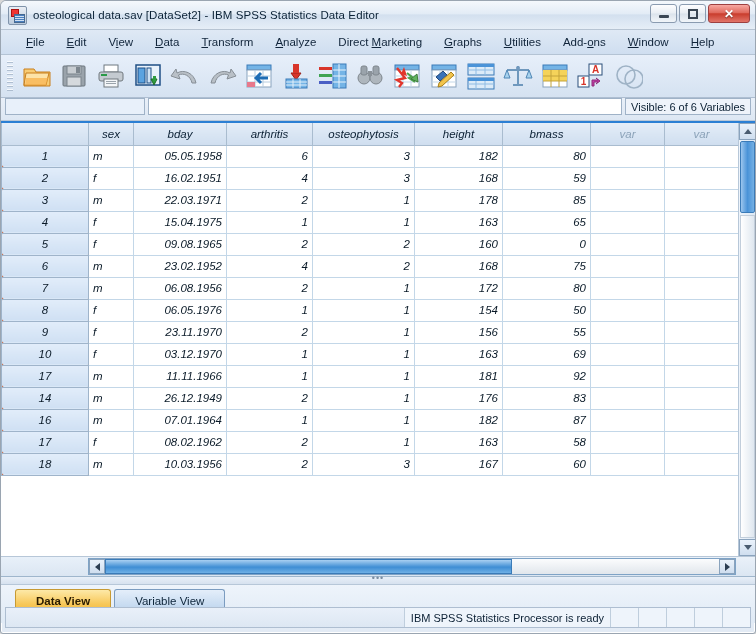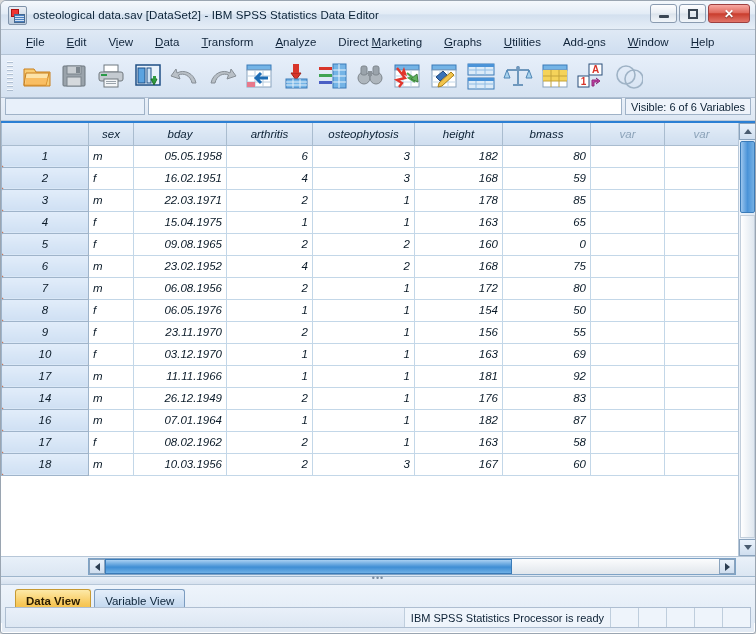--- a/index.html
+++ b/index.html
@@ -299,21 +299,21 @@
   
   .tabbar {
     height: 34px;
     background: linear-gradient(to bottom, #eef4fb, #e0eaf5);
     display: flex; align-items: flex-start;
     padding: 4px 0 0 14px;
     gap: 3px;
   }
   .tab {
     font-size: 11.5px;
-    padding: 5px 10px 6px;
+    padding: 5px 20px 6px;
     border: 1px solid #7b9cc0;
     border-bottom: none;
     border-radius: 3px 3px 0 0;
     color: #0c2338;
     background: linear-gradient(to bottom, #e4eefa, #b9d2ec);
     cursor: default;
   }
   .tab.active {
     font-weight: bold;
     background: linear-gradient(to bottom, #fde9a8, #f7c85a 60%, #f3b93c);

